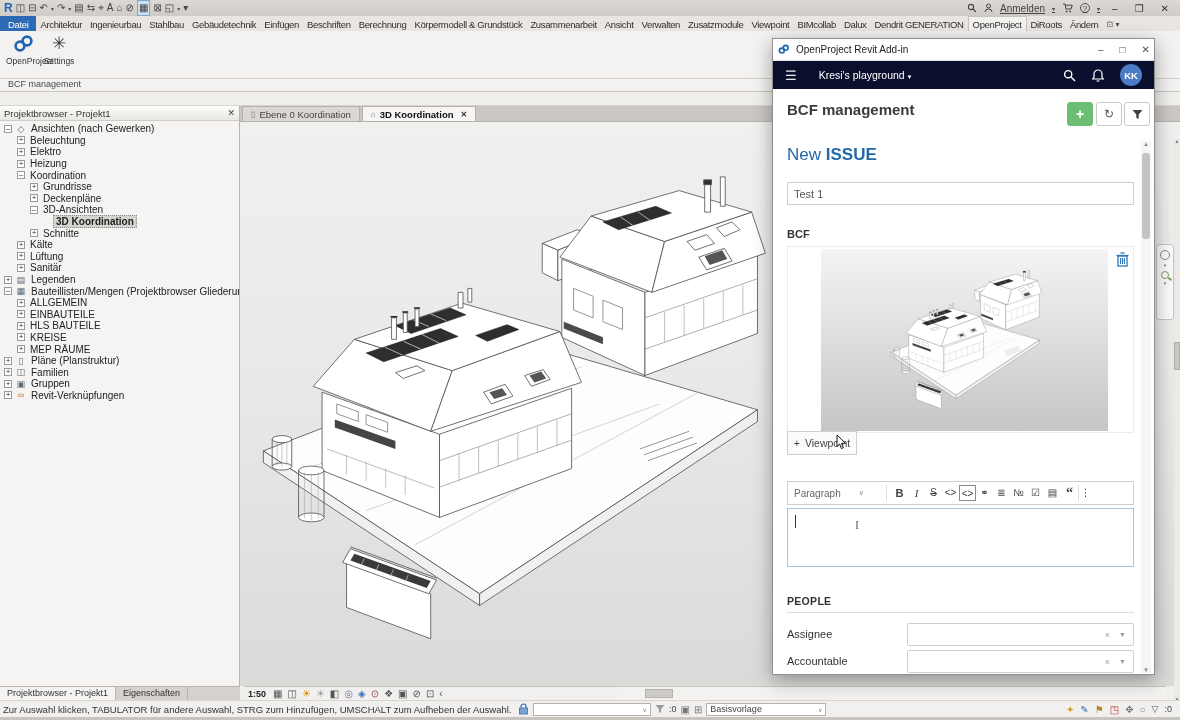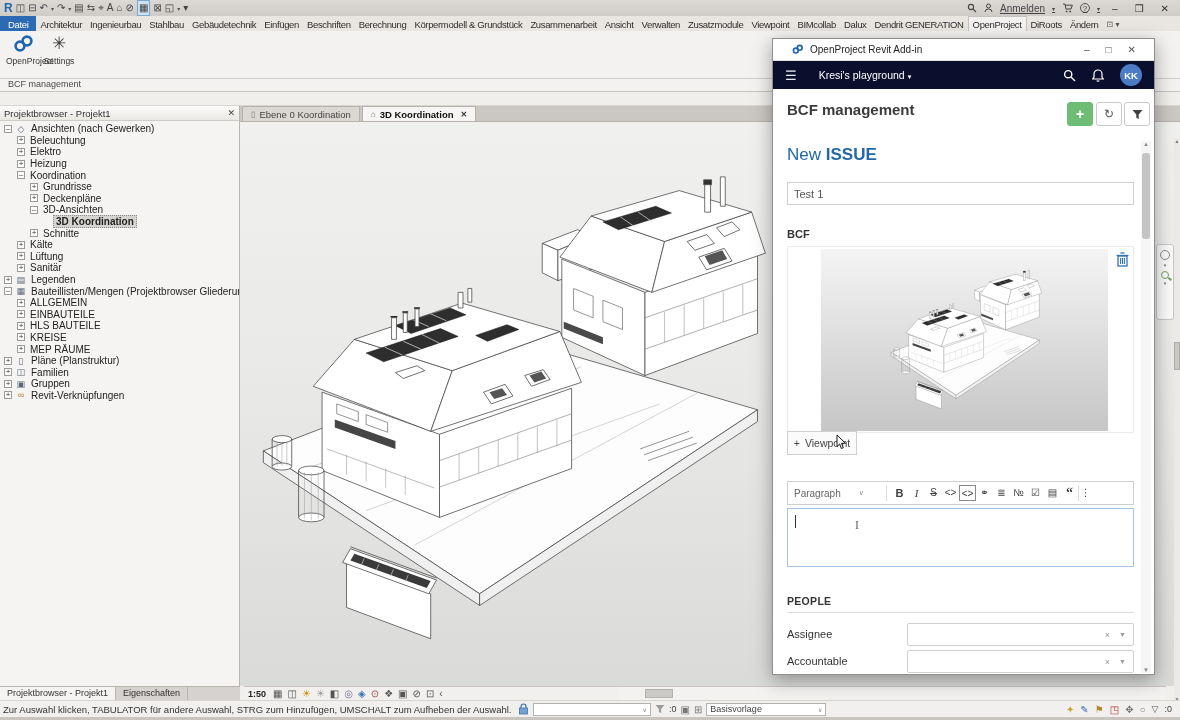--- a/index.html
+++ b/index.html
@@ -71,21 +71,21 @@
   #status-hint{padding-left:3px;white-space:nowrap;}
   #status-mid{position:absolute;left:518px;display:flex;align-items:center;gap:4px;}
   .combo{background:#fff;border:1px solid #b5b2ae;height:13px;display:flex;align-items:center;font-size:9px;color:#444;padding:0 3px;}
   .combo .chev{margin-left:auto;font-size:6px;color:#888;}
   .mini-ic{font-size:10px;color:#777;}
   #status-right{position:absolute;right:8px;display:flex;align-items:center;gap:6px;}
   #status-right span{font-size:10px;}
   #bottomstrip{left:0;top:717px;width:1180px;height:3px;background:#c8c5c1;}
   
   #opwin{left:772px;top:38px;width:383px;height:637px;background:#fff;border:1px solid #8f8f8f;box-shadow:0 5px 18px rgba(0,0,0,.35);z-index:50;}
-  #op-titlebar{position:absolute;left:0;top:0;width:100%;height:22px;background:#fff;border-bottom:1px solid #e5e5e5;display:flex;align-items:center;padding:0 18px;gap:6px;}
+  #op-titlebar{position:absolute;left:0;top:0;width:100%;height:22px;background:#fff;border-bottom:1px solid #e5e5e5;display:flex;align-items:center;padding:0 4px;gap:6px;}
   #op-title{font-size:10px;color:#222;}
   #op-controls{margin-left:auto;display:flex;gap:16px;font-size:10px;color:#555;}
   #op-navy{position:absolute;left:0;top:22px;width:100%;height:28px;background:#0a0f2d;display:flex;align-items:center;color:#fff;padding:0 12px;gap:10px;}
   #op-hamburger{font-size:13px;color:#e8e8ee;}
   #op-project{font-size:10.5px;color:#fff;margin-left:12px;}
   #op-project .chev{font-size:7px;}
   #op-navy-right{margin-left:auto;display:flex;align-items:center;gap:16px;}
   #op-avatar{width:22px;height:22px;border-radius:50%;background:#4d7cc7;color:#fff;font-size:9.5px;font-weight:bold;display:flex;align-items:center;justify-content:center;}
   .op-h1{position:absolute;left:14px;top:62px;font-size:15px;font-weight:bold;color:#3b3b3b;}
   .opbtn{position:absolute;top:63px;width:26px;height:24px;border:1px solid #c9c9c9;border-radius:3px;background:#fff;display:flex;align-items:center;justify-content:center;font-size:12px;color:#555;}

